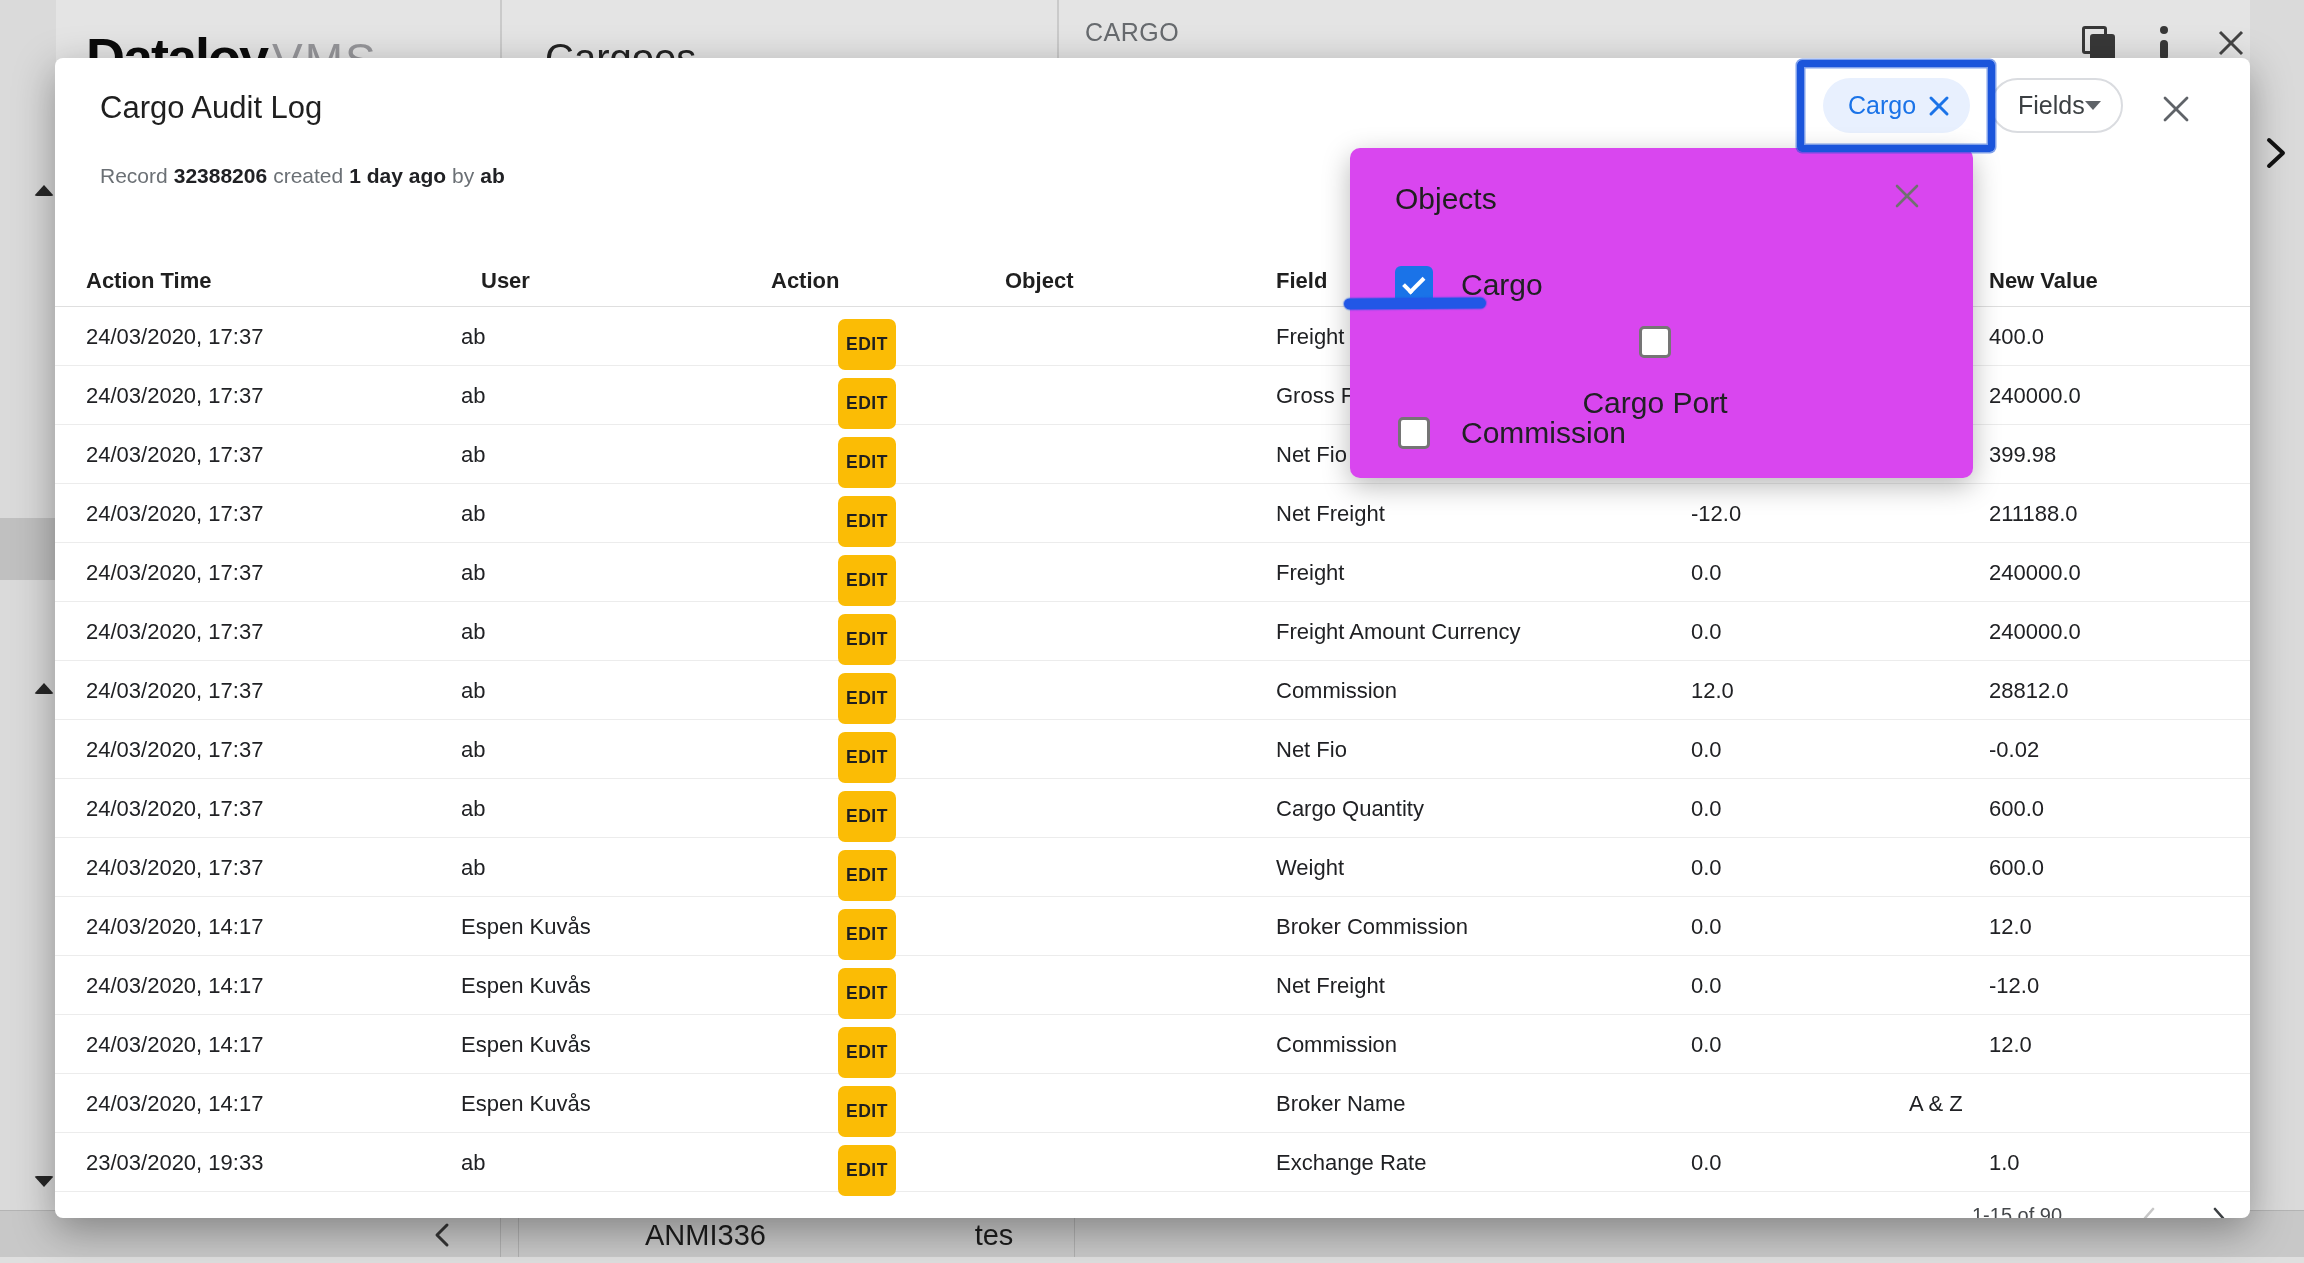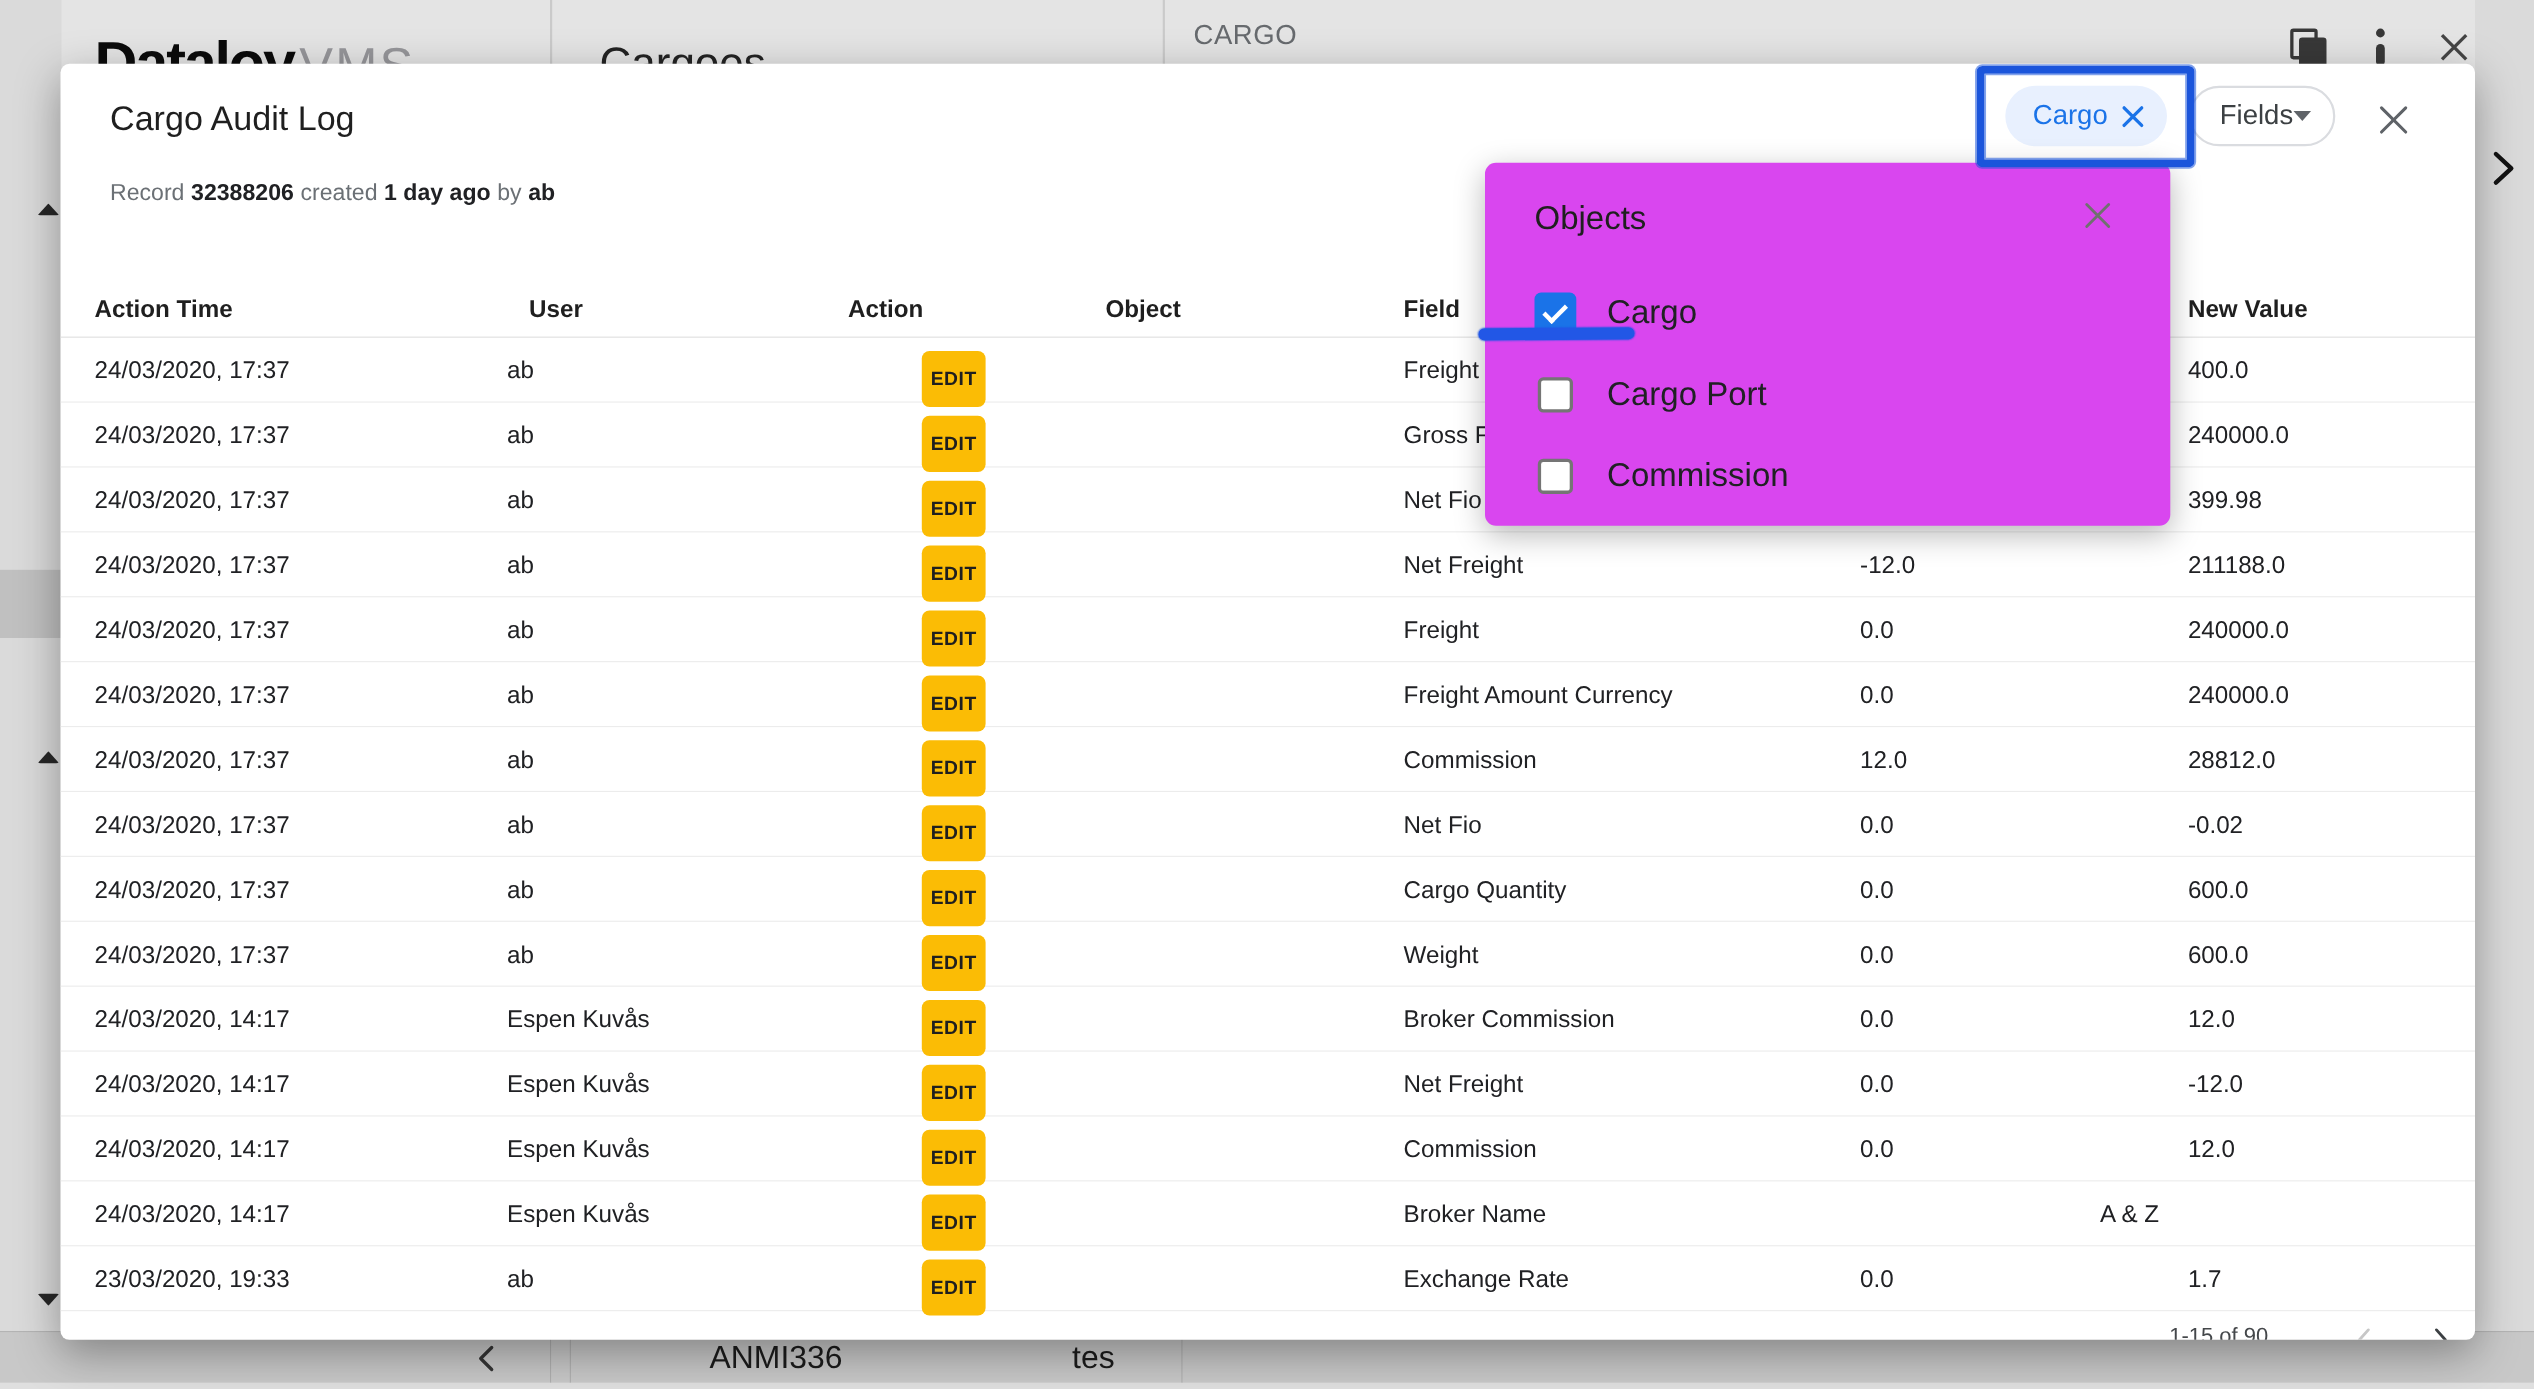--- a/index.html
+++ b/index.html
@@ -297,21 +297,21 @@
         <span class="badge">EDIT</span>
         <div class="acell" style="left: 1221px;">Broker Name</div>
         <div class="acell" style="left: 1854px;">A &amp; Z</div>
       </div>
       <div class="arow">
         <div class="acell" style="left: 31px;">23/03/2020, 19:33</div>
         <div class="acell" style="left: 406px;">ab</div>
         <span class="badge">EDIT</span>
         <div class="acell" style="left: 1221px;">Exchange Rate</div>
         <div class="acell" style="left: 1636px;">0.0</div>
-        <div class="acell" style="left: 1934px;">1.7</div>
+        <div class="acell" style="left: 1934px;">1.0</div>
       </div>
     </div>
 
   <div class="pag-label">1-15 of 90</div>
   <svg class="pag-prev" width="18" height="24" viewBox="0 0 18 24">
     <polyline points="13,3 5,12 13,21" fill="none" stroke="#c7c7c7" stroke-width="2.6" stroke-linecap="round" stroke-linejoin="round"></polyline>
   </svg>
   <svg class="pag-next" width="18" height="24" viewBox="0 0 18 24">
     <polyline points="5,3 13,12 5,21" fill="none" stroke="#3c4043" stroke-width="2.6" stroke-linecap="round" stroke-linejoin="round"></polyline>
   </svg>
@@ -323,21 +323,21 @@
     <line x1="4" y1="4" x2="24" y2="24" stroke="#707070" stroke-width="2.6" stroke-linecap="round"></line>
     <line x1="24" y1="4" x2="4" y2="24" stroke="#707070" stroke-width="2.6" stroke-linecap="round"></line>
   </svg>
   <div id="popup-options">
       <div class="opt-row" style="top: 104px;">
         <div class="cbwrap">
           <div class="cb checked"></div>
         </div>
         <span class="opt-label">Cargo</span>
       </div>
-      <div class="opt-row" style="top: 178px;">
+      <div class="opt-row" style="top: 178px; flex-direction: column;">
         <div class="cbwrap">
           <div class="cb"></div>
         </div>
         <span class="opt-label">Cargo Port</span>
       </div>
       <div class="opt-row" style="top: 252px;">
         <div class="cbwrap">
           <div class="cb"></div>
         </div>
         <span class="opt-label">Commission</span>

